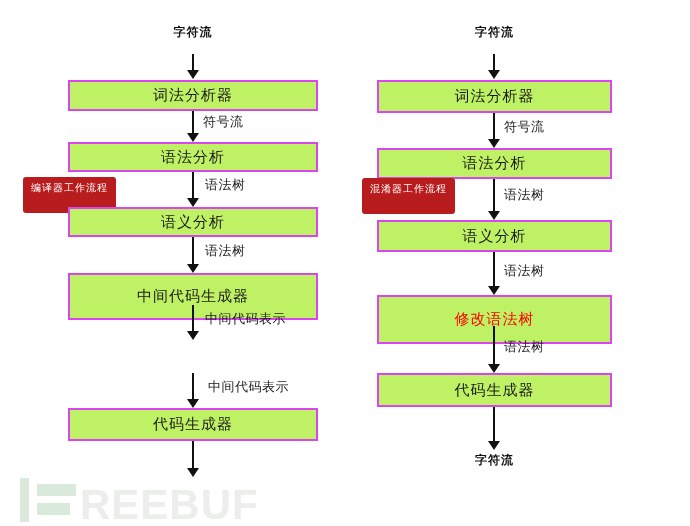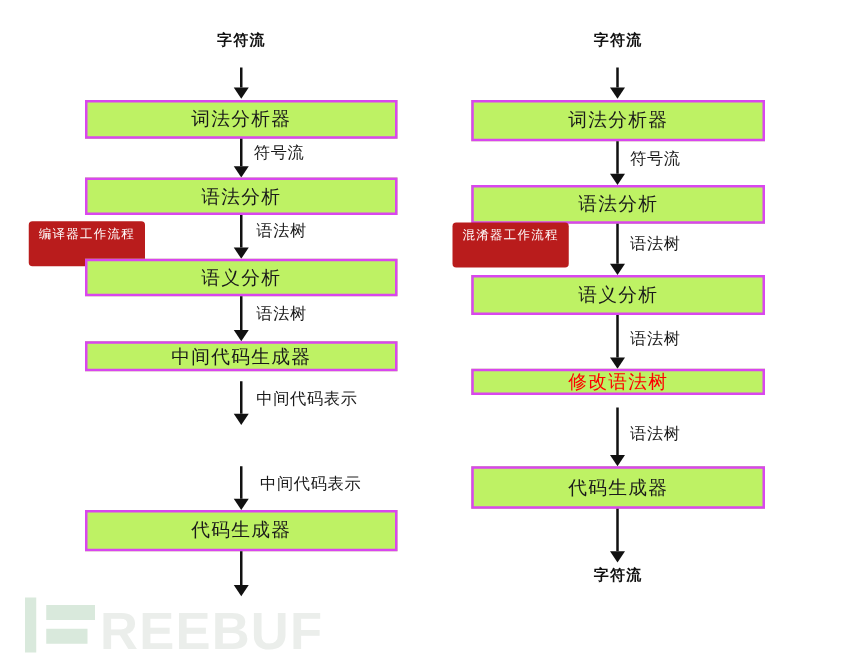--- a/index.html
+++ b/index.html
@@ -85,21 +85,21 @@
   <div class="badge" style="left:23px;top:177px">编译器工作流程</div>
 
   <div class="fbox" style="left:68px;top:207px;width:250px;height:30px">语义分析</div>
 
   <div class="arrow" style="left:187px;top:237px;height:36px">
       <i class="shaft"></i>
       <i class="head"></i>
     </div>
   <span class="elabel" style="left:205px;top:242px">语法树</span>
 
-  <div class="fbox" style="left:68px;top:273px;width:250px;height:24px">中间代码生成器</div>
+  <div class="fbox" style="left:68px;top:273px;width:250px;height:47px">中间代码生成器</div>
 
   <div class="arrow" style="left:187px;top:305px;height:35px">
       <i class="shaft"></i>
       <i class="head"></i>
     </div>
   <span class="elabel" style="left:205px;top:310px">中间代码表示</span>
 
 
   <div class="arrow" style="left:187px;top:373px;height:35px">
       <i class="shaft"></i>
@@ -141,21 +141,21 @@
   <span class="elabel" style="left:504px;top:186px">语法树</span>
 
   <div class="fbox" style="left:377px;top:220px;width:235px;height:32px">语义分析</div>
 
   <div class="arrow" style="left:488px;top:252px;height:43px">
       <i class="shaft"></i>
       <i class="head"></i>
     </div>
   <span class="elabel" style="left:504px;top:262px">语法树</span>
 
-  <div class="fbox red" style="left:377px;top:295px;width:235px;height:21px">修改语法树</div>
+  <div class="fbox red" style="left:377px;top:295px;width:235px;height:49px">修改语法树</div>
 
   <div class="arrow" style="left:488px;top:326px;height:47px">
       <i class="shaft"></i>
       <i class="head"></i>
     </div>
   <span class="elabel" style="left:504px;top:338px">语法树</span>
 
   <div class="fbox" style="left:377px;top:373px;width:235px;height:34px">代码生成器</div>
 
   <div class="arrow" style="left:488px;top:407px;height:43px">

